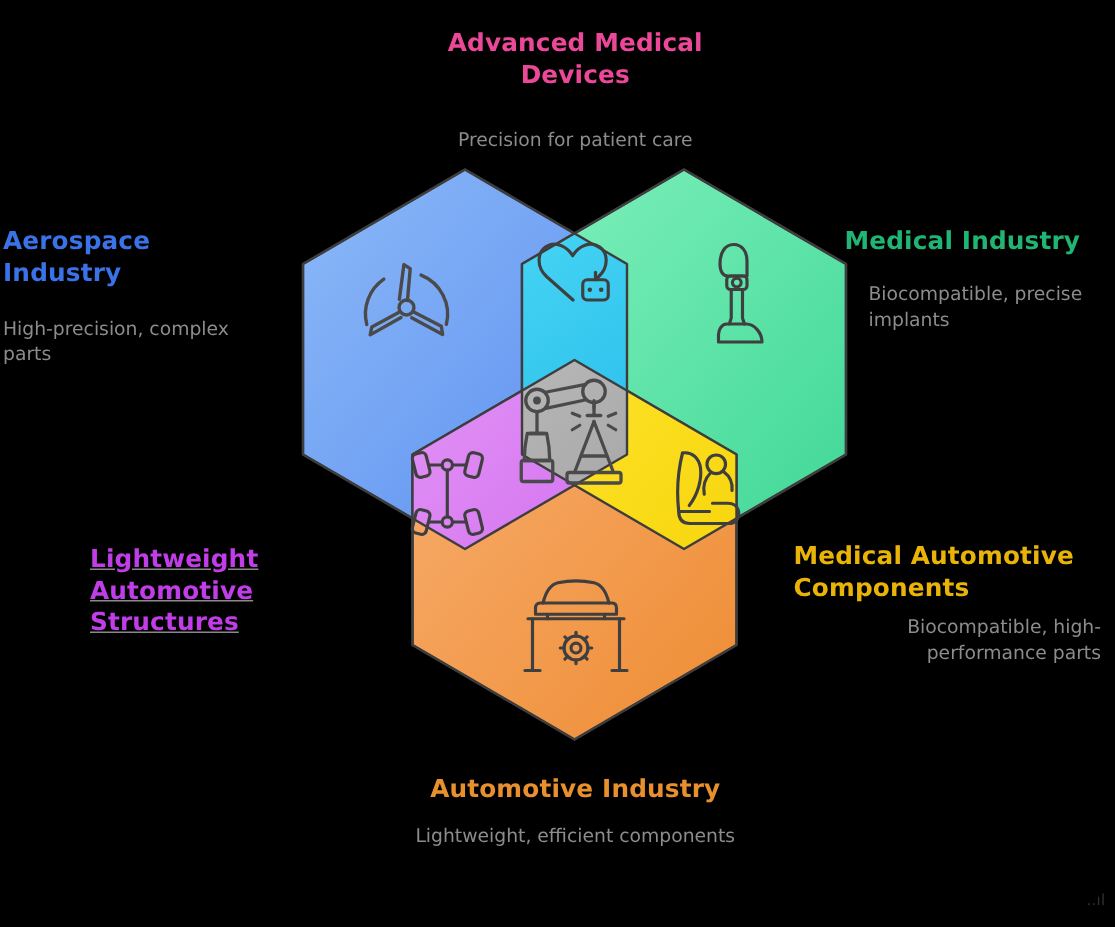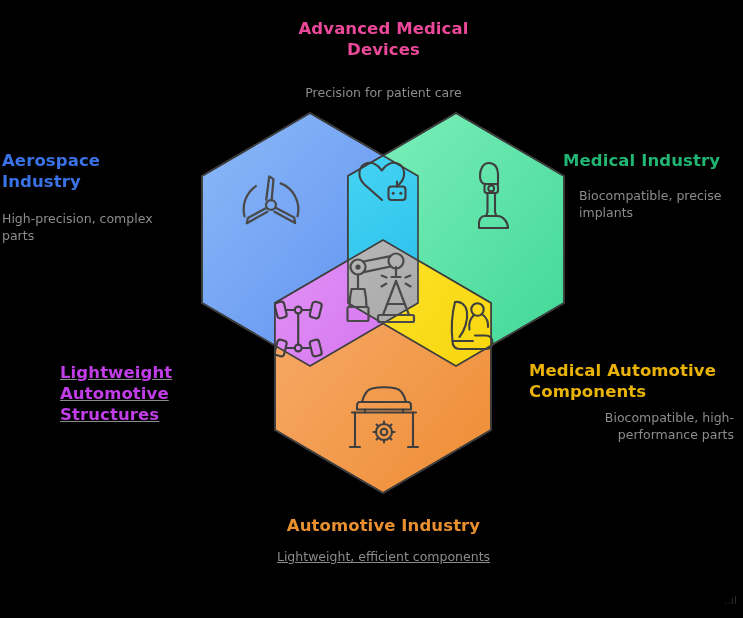--- a/index.html
+++ b/index.html
@@ -72,21 +72,21 @@
   
   #lbl-medical-automotive {
     left: 529px; top: 360px; width: 205px;
   }
   #lbl-medical-automotive .label-sub { margin-top: 7px; text-align: right; }
 
   
   #lbl-automotive-industry {
     left: 234px; top: 495px; width: 299px; margin-top: 20px;
   }
-  #lbl-automotive-industry .label-sub { margin-top: 12px; text-decoration: underline; }
+  #lbl-automotive-industry .label-sub { margin-top: 12px; }
 
   #watermark {
     position: absolute;
     right: 6px;
     bottom: 12px;
     font-size: 10px;
     color: #3a3a3a;
     letter-spacing: 0.2px;
     opacity: 0.85;
   }

